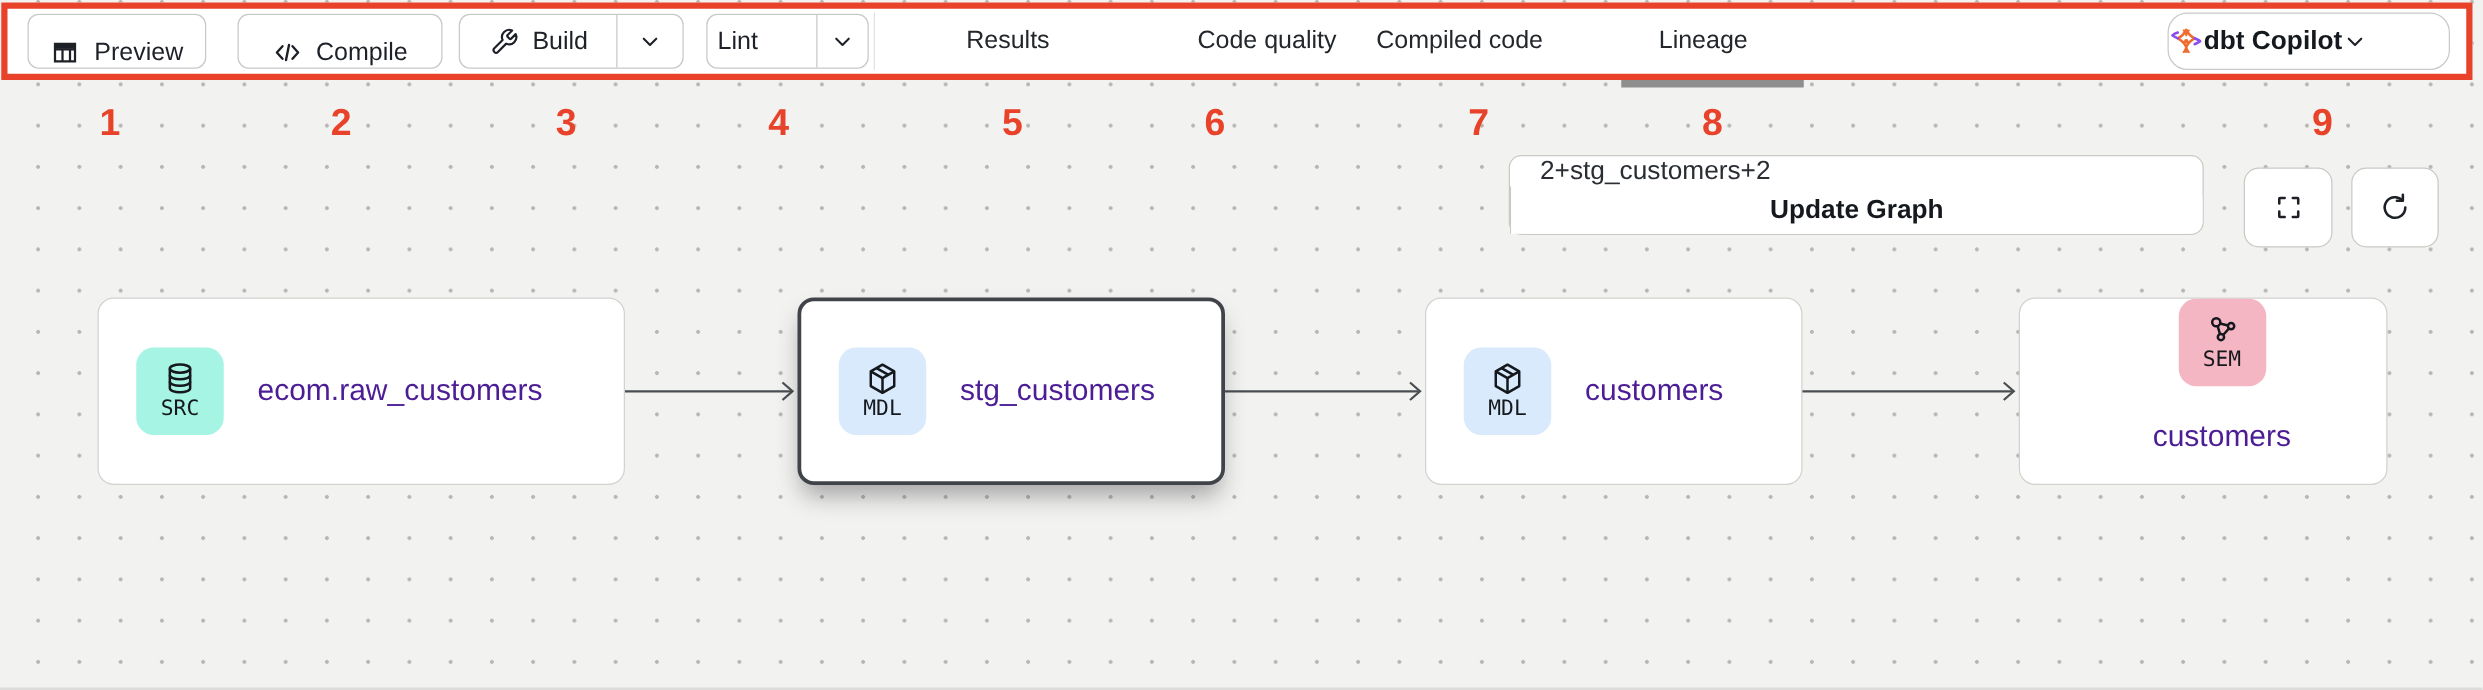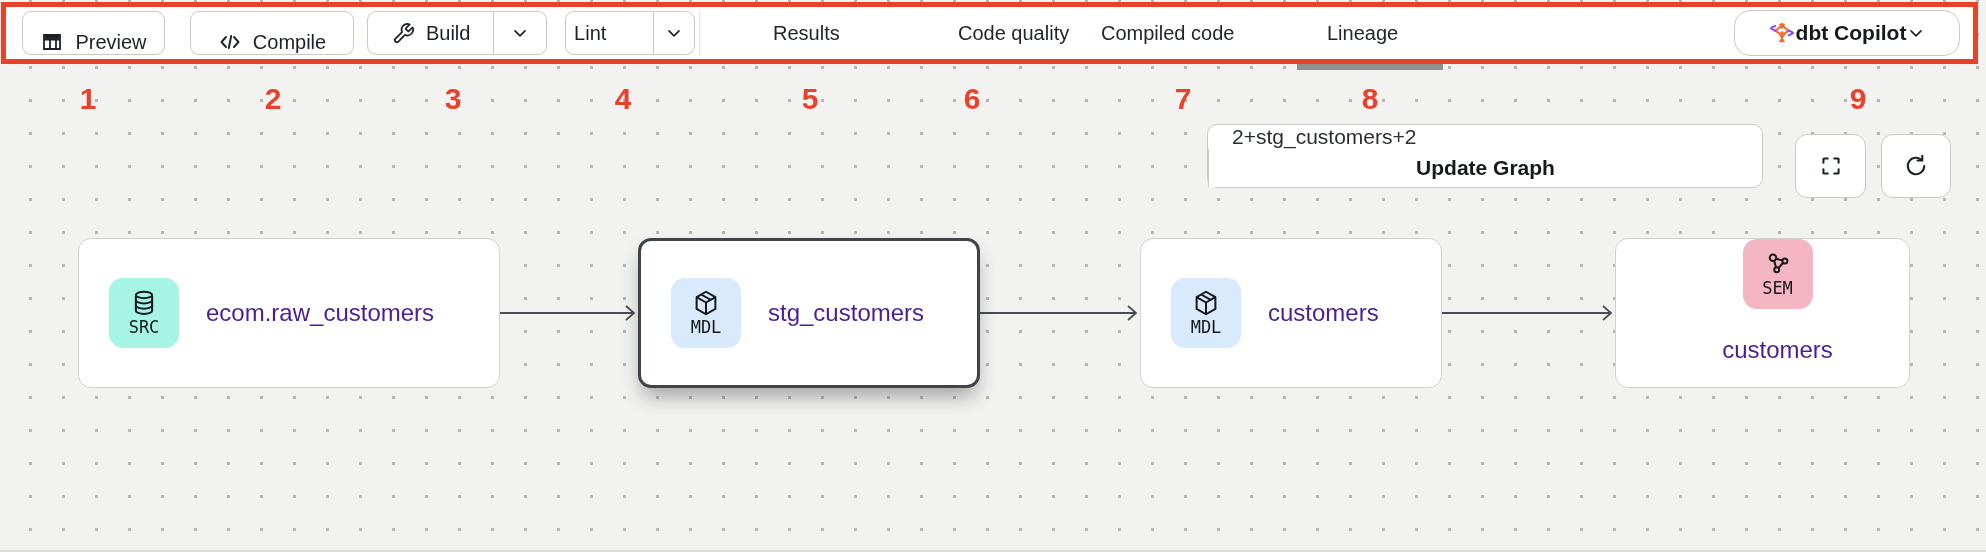--- a/index.html
+++ b/index.html
@@ -39,21 +39,21 @@
   .split { padding:0; }
   .split .seg { display:flex; align-items:center; justify-content:center; gap:11px; height:100%; }
   .split .seg.caret { border-left:1.5px solid #c9c9c6; }
 
   .v-divider { left:693px; width:1px; height:46px; background:#e3e3e1; }
 
   .tab { font-size:20px; color:#23272c; cursor:pointer; white-space:nowrap; }
 
   .copilot-btn {
     left:1728px; width:226px; height:46px;
-    display:flex; align-items:center; justify-content:center; 
+    display:flex; align-items:center; justify-content:flex-start; 
     background:#fff; border:1.5px solid #c9c9c6; border-radius:16px;
     font-size:21px; font-weight:600; color:#15181c; cursor:pointer;
   }
 
   
   .num {
     position:absolute; top:82px; transform:translateX(-50%);
     font-size:30px; font-weight:700; color:#e8432a; z-index:1;
   }
 

